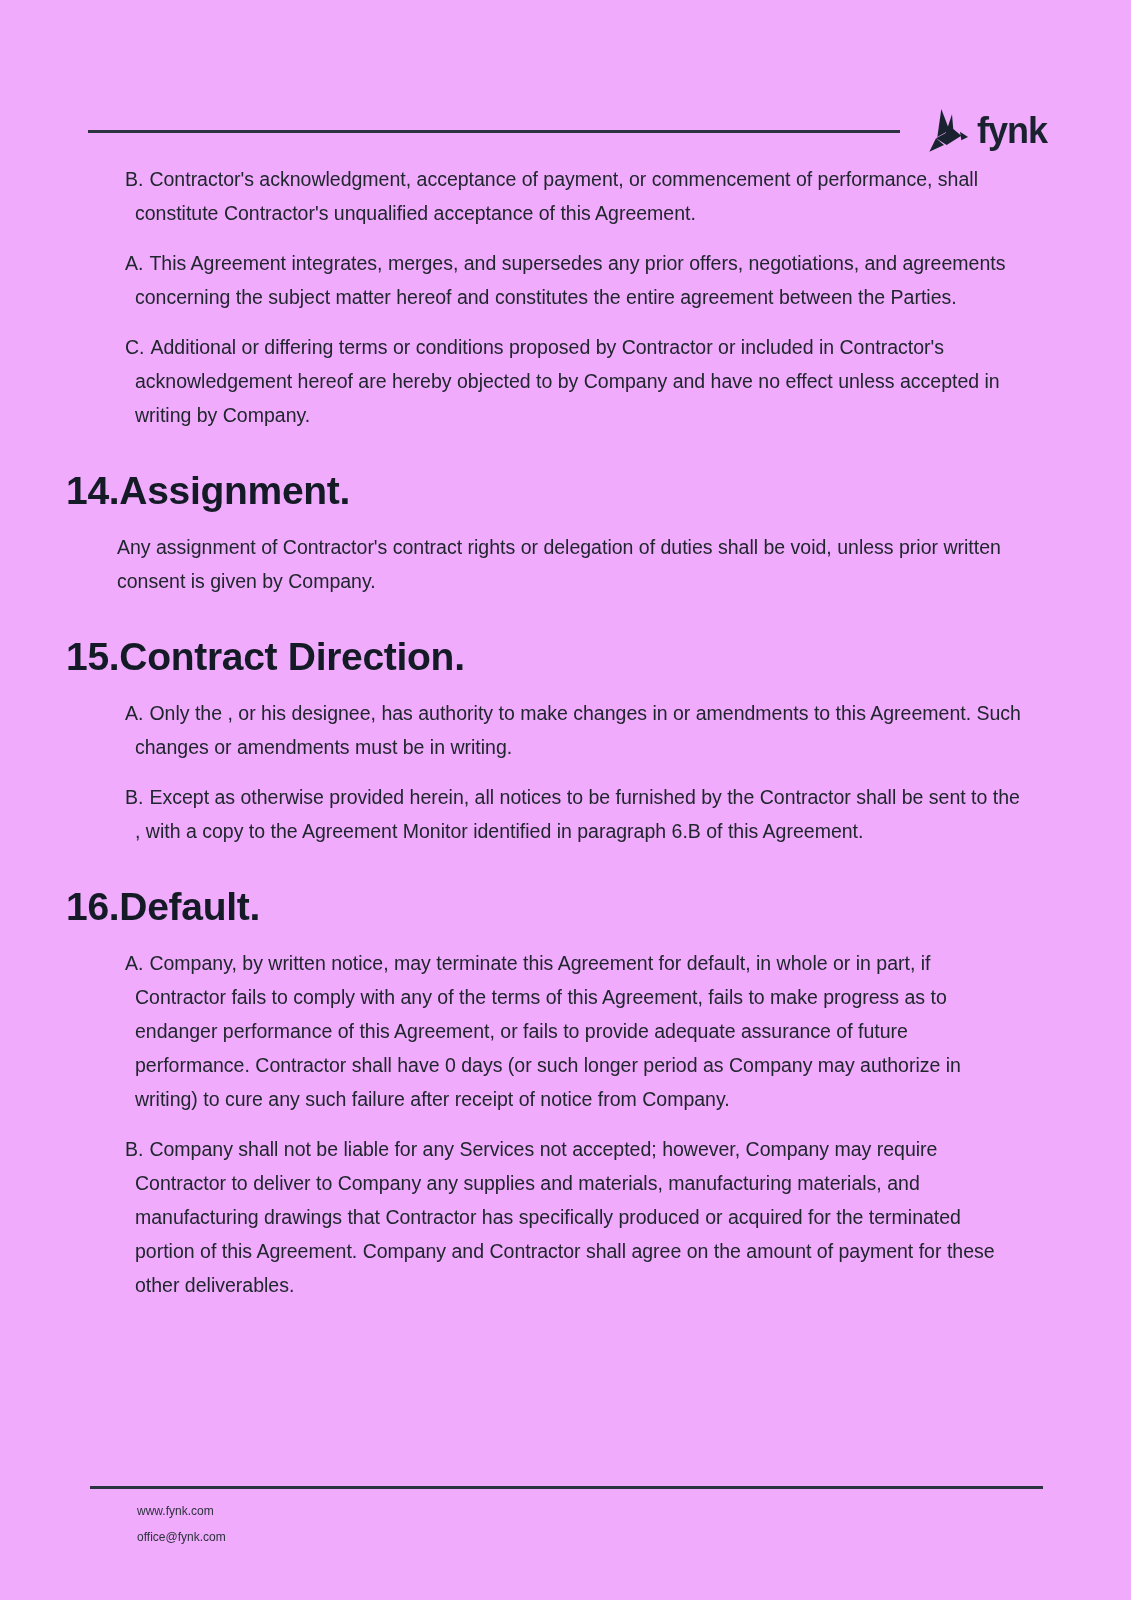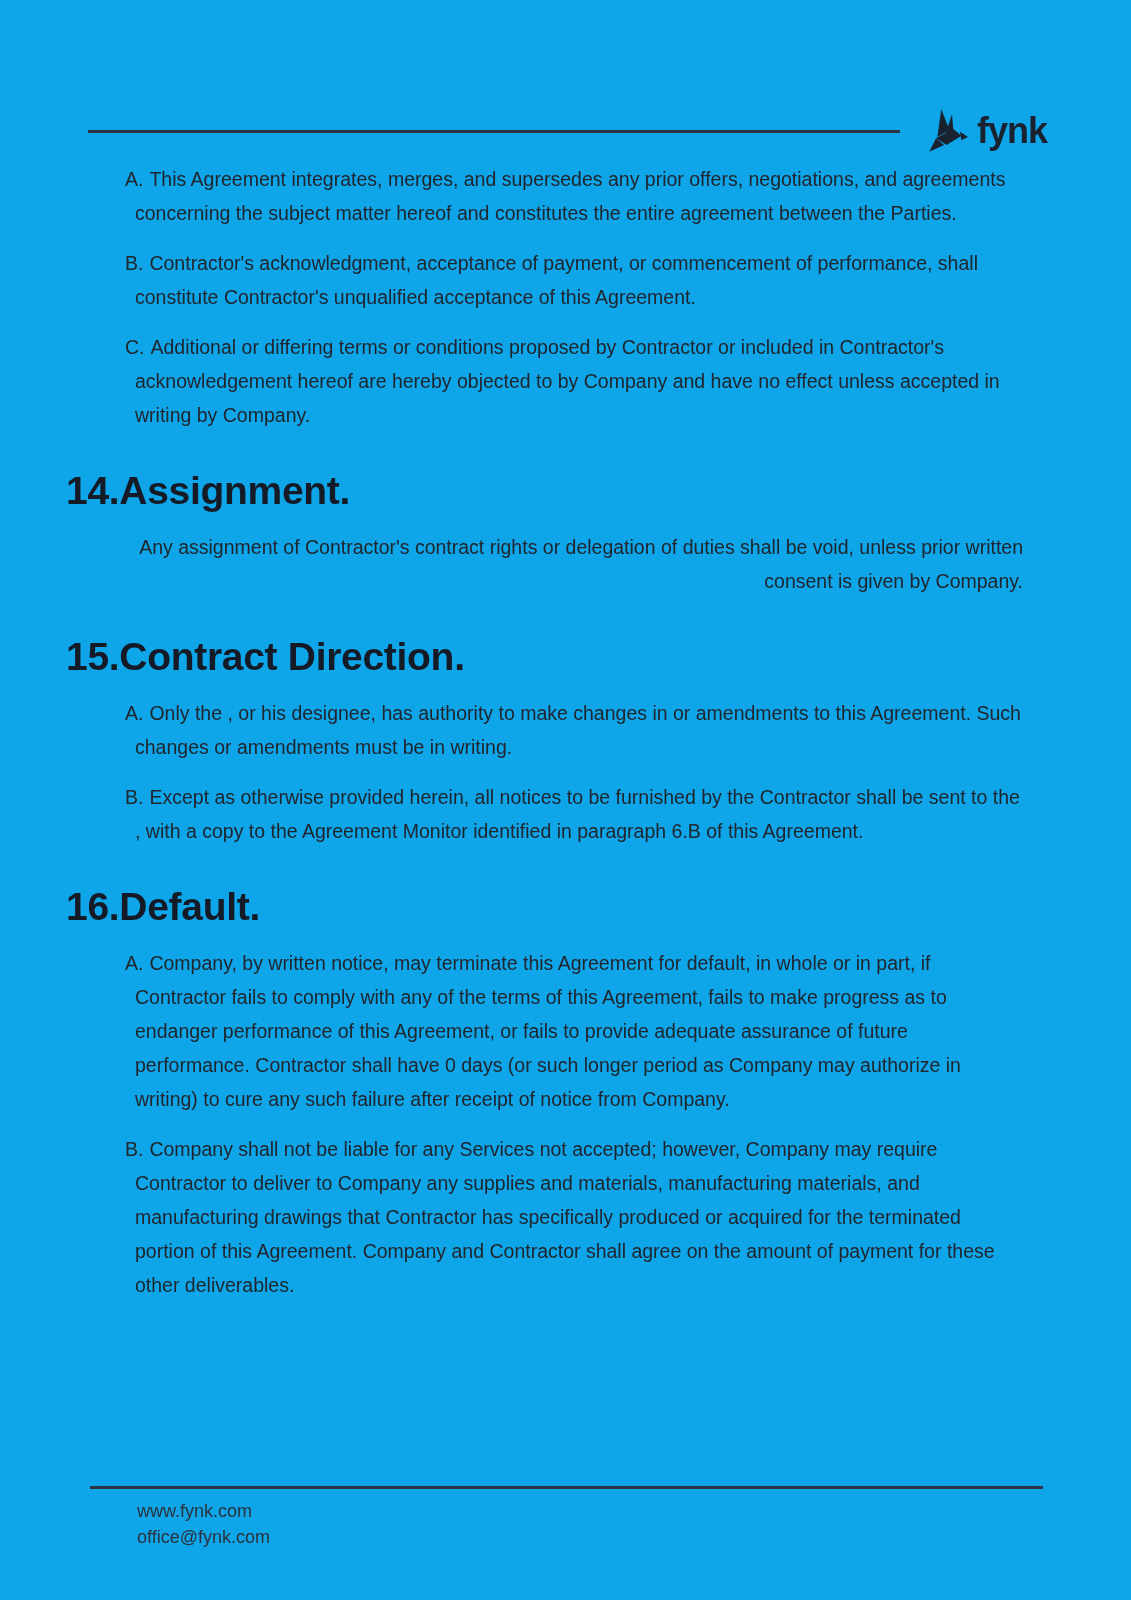--- a/index.html
+++ b/index.html
@@ -1,20 +1,20 @@
 <!DOCTYPE html>
 <html><head>
 <meta charset="utf-8">
 <style>
   html, body { margin: 0; padding: 0; background: #ffffff; }
   .page {
     position: relative;
     width: 1131px;
     height: 1600px;
-    background: #0ea5e9;
+    background: #f0abfc;
     font-family: "Liberation Sans", "DejaVu Sans", sans-serif;
     color: #20262e;
     overflow: hidden;
   }
 
   
   .header {
     position: absolute;
     top: 100px;
     left: 88px;
@@ -59,33 +59,33 @@
     display: flex;
     font-size: 39px;
     line-height: 42px;
     font-weight: 700;
     color: #141b26;
     letter-spacing: -0.3px;
     margin: 38px 0 18px -51px;
   }
   .h-num { flex: 0 0 51px; }
 
-  .section-para { margin: 0 0 2px 0; text-align: right; }
+  .section-para { margin: 0 0 2px 0; }
 
   
   .footer { position: absolute; top: 1486px; left: 0; right: 0; }
   .footer-rule {
     margin-left: 90px;
     width: 953px;
     height: 3px;
     background: #2b3440;
   }
   .footer-text {
     margin: 9px 0 0 137px;
-    font-size: 18px;
+    font-size: 12px;
     line-height: 26px;
     color: #2c323b;
   }
 </style>
 </head>
 <body>
 
 <div class="page">
 
   <header class="header">
@@ -98,22 +98,22 @@
         <polygon points="48,36 60,44 50,49" fill="#1a2230"></polygon>
         <polygon points="12,46 24,56 2,66" fill="#1a2230"></polygon>
       </svg>
       <span class="logo-text">fynk</span>
     </div>
   </header>
 
   <main class="content">
 
     <div class="list">
+      <div class="list-item"><span class="label">B.</span><span class="txt">Contractor's acknowledgment, acceptance of payment, or commencement of performance, shall constitute Contractor's unqualified acceptance of this Agreement.</span></div>
       <div class="list-item"><span class="label">A.</span><span class="txt">This Agreement integrates, merges, and supersedes any prior offers, negotiations, and agreements concerning the subject matter hereof and constitutes the entire agreement between the Parties.</span></div>
-      <div class="list-item"><span class="label">B.</span><span class="txt">Contractor's acknowledgment, acceptance of payment, or commencement of performance, shall constitute Contractor's unqualified acceptance of this Agreement.</span></div>
       <div class="list-item"><span class="label">C.</span><span class="txt">Additional or differing terms or conditions proposed by Contractor or included in Contractor's acknowledgement hereof are hereby objected to by Company and have no effect unless accepted in writing by Company.</span></div>
     </div>
 
     <h2 class="heading">
       <span class="h-num">14.</span>
       <span class="h-title">Assignment.</span>
     </h2>
     <p class="section-para">Any assignment of Contractor's contract rights or delegation of duties shall be void, unless prior written consent is given by Company.</p>
 
     <h2 class="heading">

